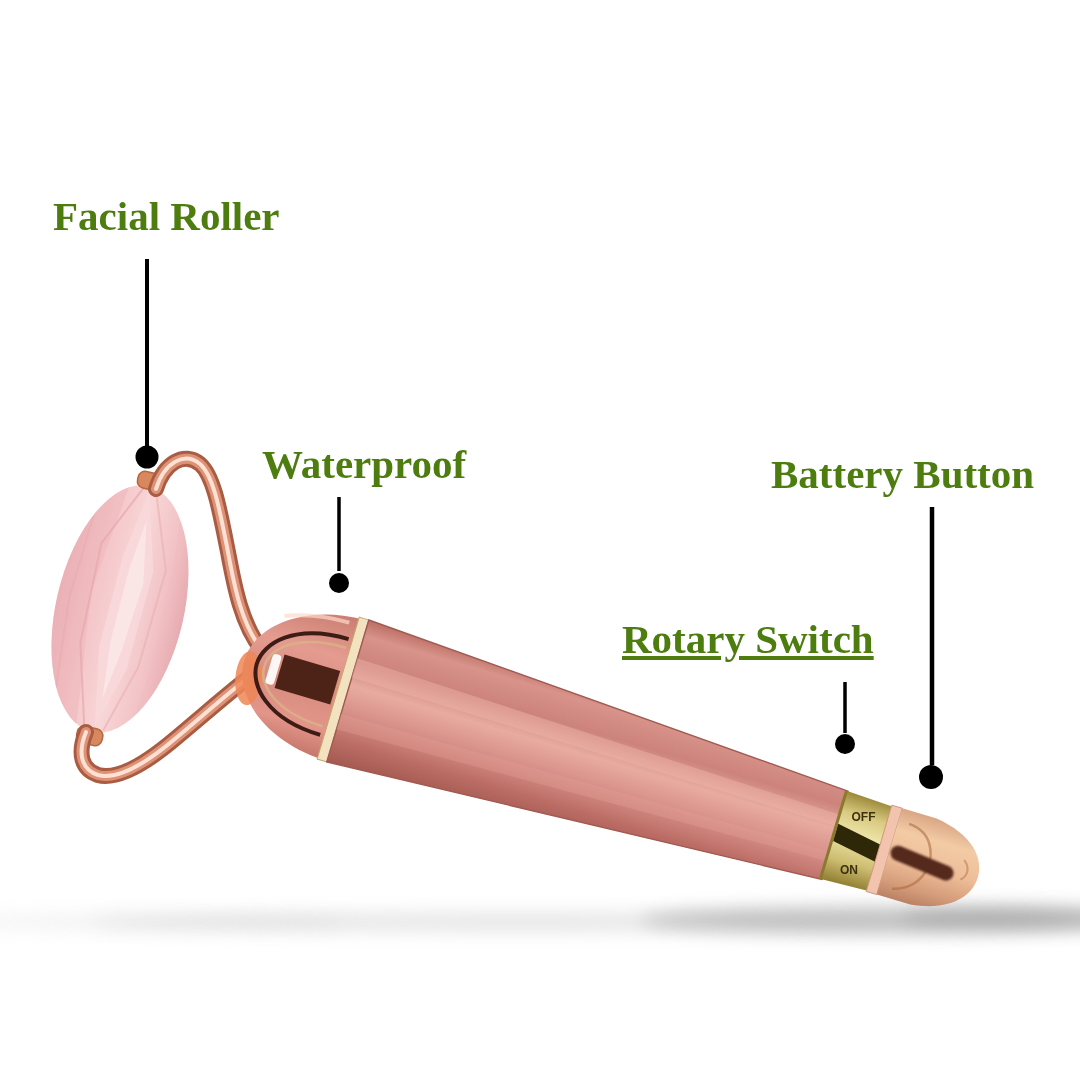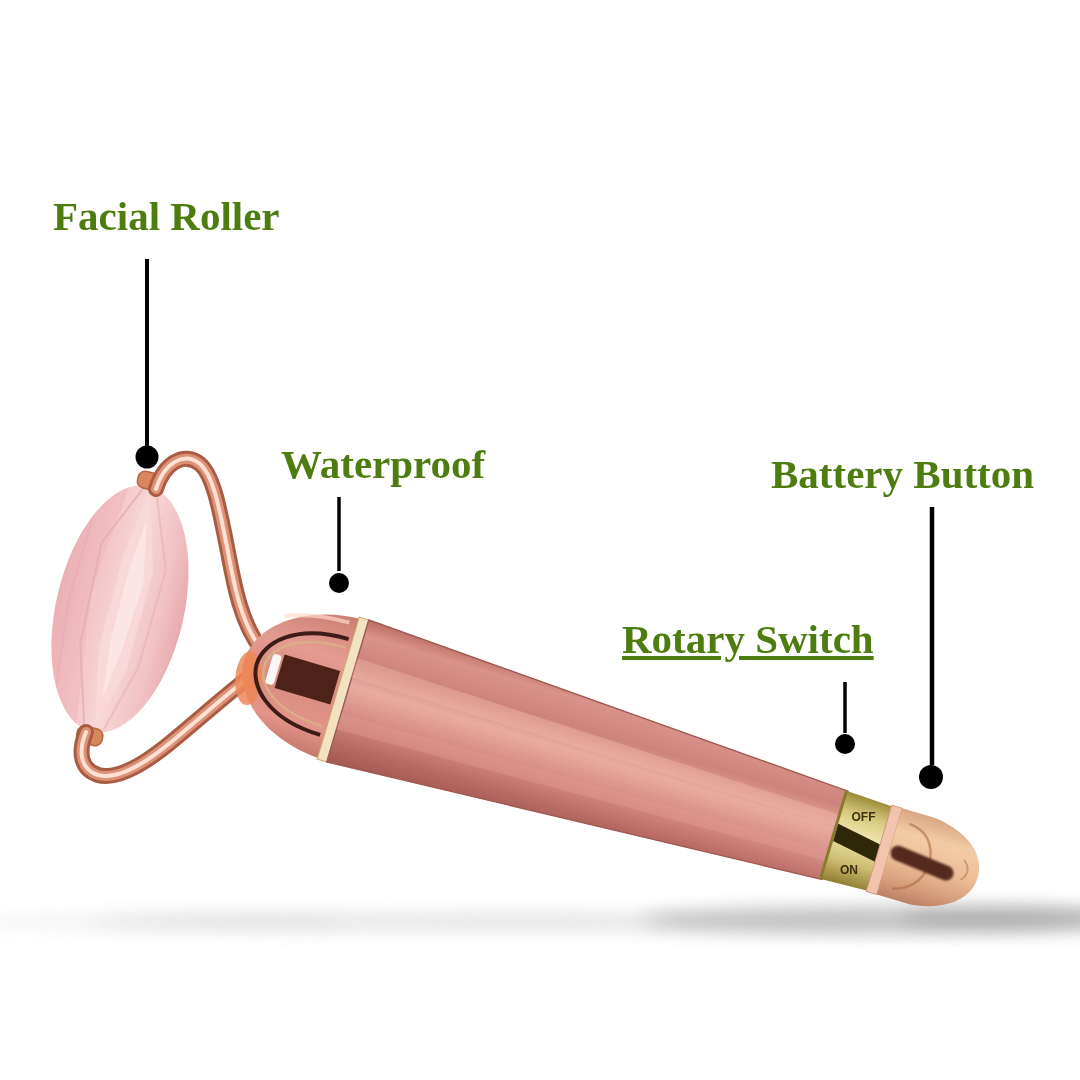--- a/index.html
+++ b/index.html
@@ -13,21 +13,21 @@
   .art{position:absolute;left:0;top:0;width:1080px;height:1080px;}
   .label{
     position:absolute;
     font-weight:700;
     font-size:41px;
     line-height:1;
     color:#4d7c0f;
     white-space:nowrap;
   }
   #label-facial-roller {left:53px;  top:196px;}
-  #label-waterproof    {left:262px; top:444px;margin-left:19px;}
+  #label-waterproof    {left:262px; top:444px;}
   #label-battery-button{left:771px; top:454px;}
   #label-rotary-switch {left:622px; top:619px;text-decoration:underline;}
 </style>
 </head>
 <body>
 
 <div class="canvas">
 
   <svg class="art" viewBox="0 0 1080 1080" aria-hidden="true">
     <defs>

